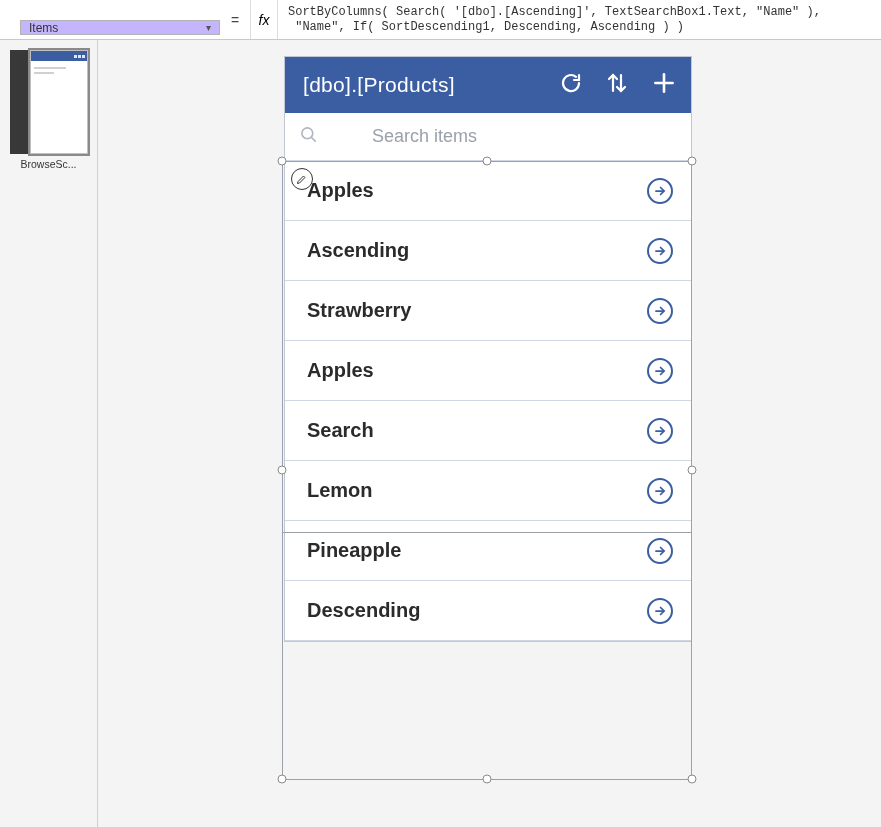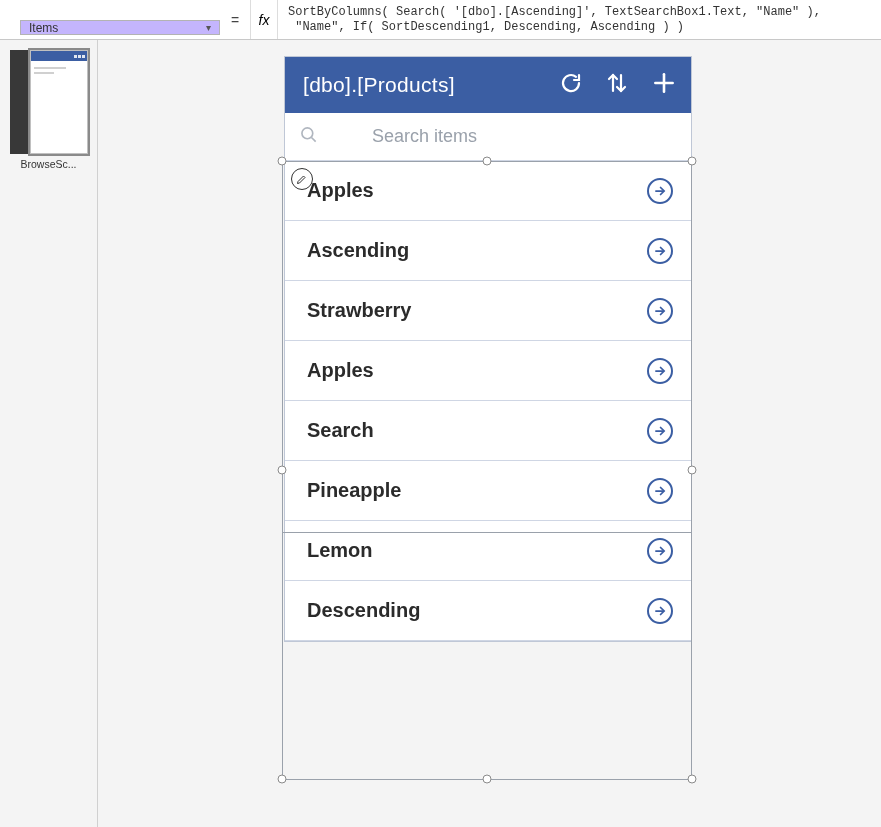--- a/index.html
+++ b/index.html
@@ -216,30 +216,30 @@
             <div class="g-item">
               <div class="name">Search</div>
               <div class="nav-btn">
                 <svg width="14" height="14" viewBox="0 0 24 24" fill="none" stroke-width="3" stroke-linecap="round">
                   <path d="M5 12h13"></path>
                   <path d="M13 6l6 6-6 6"></path>
                 </svg>
               </div>
             </div>
             <div class="g-item">
+              <div class="name">Lemon</div>
+              <div class="nav-btn">
+                <svg width="14" height="14" viewBox="0 0 24 24" fill="none" stroke-width="3" stroke-linecap="round">
+                  <path d="M5 12h13"></path>
+                  <path d="M13 6l6 6-6 6"></path>
+                </svg>
+              </div>
+            </div>
+            <div class="g-item">
               <div class="name">Pineapple</div>
-              <div class="nav-btn">
-                <svg width="14" height="14" viewBox="0 0 24 24" fill="none" stroke-width="3" stroke-linecap="round">
-                  <path d="M5 12h13"></path>
-                  <path d="M13 6l6 6-6 6"></path>
-                </svg>
-              </div>
-            </div>
-            <div class="g-item">
-              <div class="name">Lemon</div>
               <div class="nav-btn">
                 <svg width="14" height="14" viewBox="0 0 24 24" fill="none" stroke-width="3" stroke-linecap="round">
                   <path d="M5 12h13"></path>
                   <path d="M13 6l6 6-6 6"></path>
                 </svg>
               </div>
             </div>
             <div class="g-item">
               <div class="name">Descending</div>
               <div class="nav-btn">

